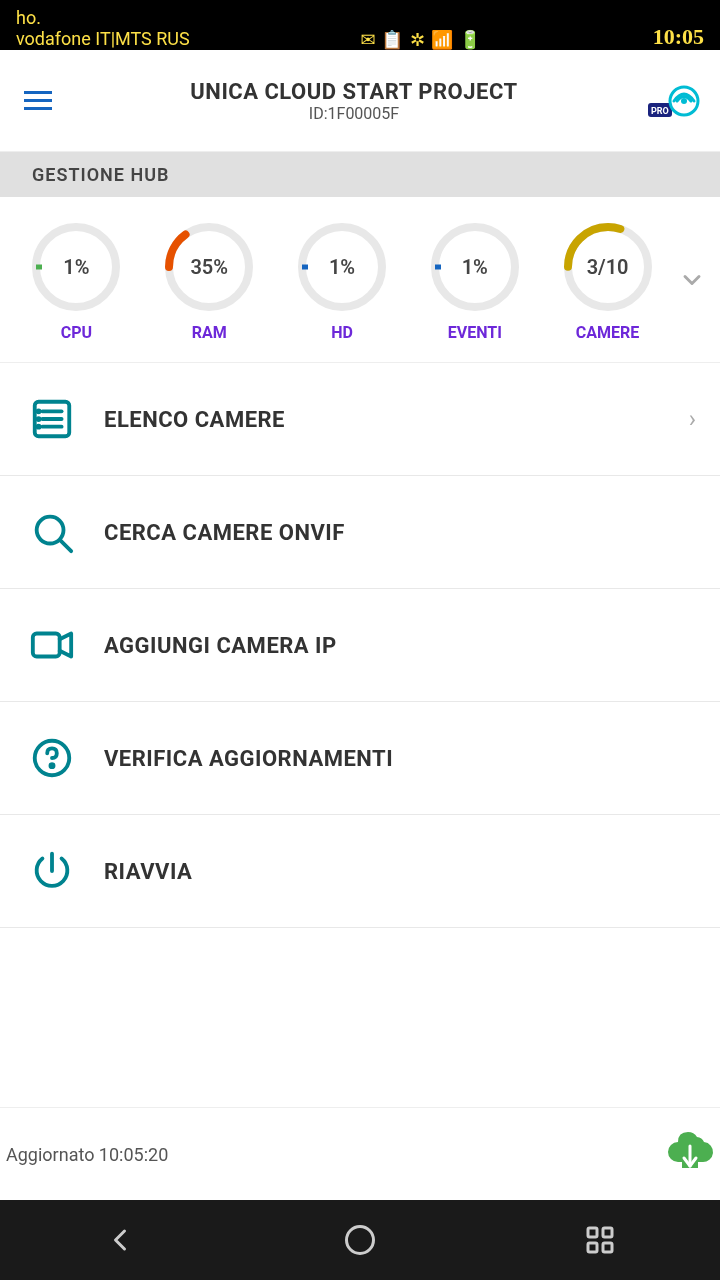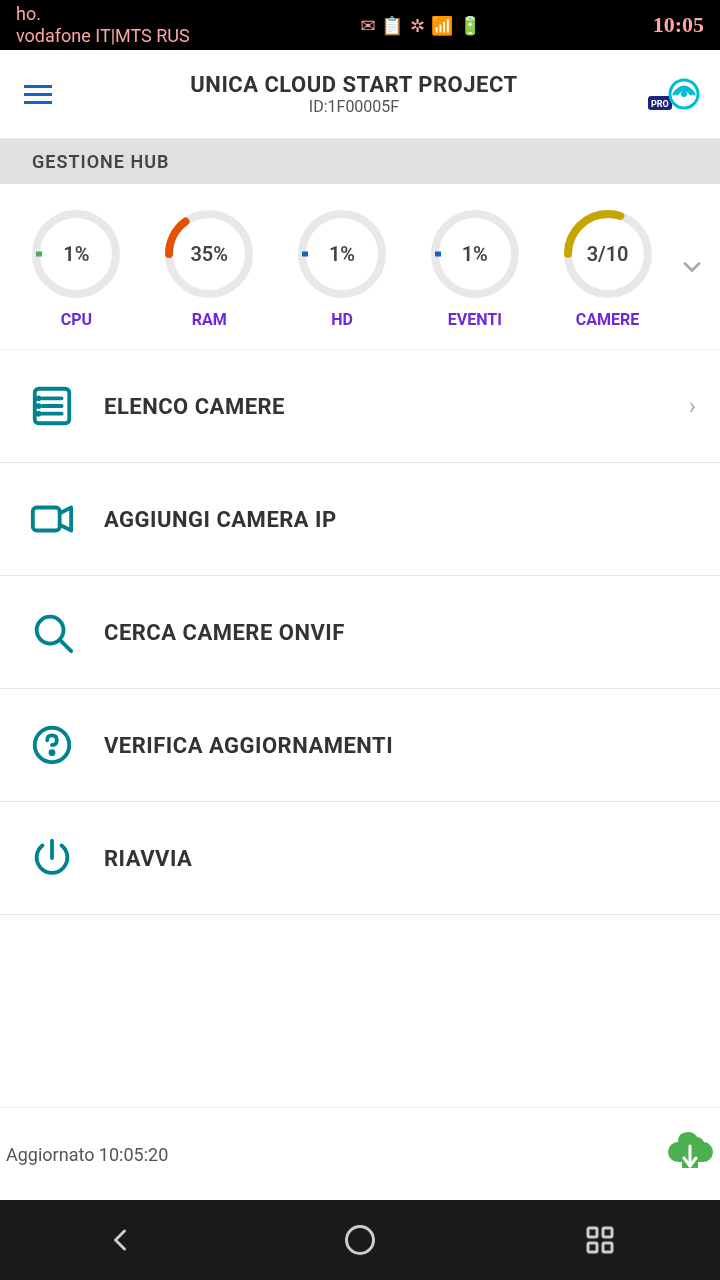--- a/index.html
+++ b/index.html
@@ -9,42 +9,42 @@
       min-height: 1280px;
       font-family: 'Roboto', Arial, sans-serif;
       background: #fff;
       display: flex;
       flex-direction: column;
     }
 
     
     .status-bar {
       background: #000;
-      color: #fca5a5;
+      color: #fde047;
       height: 50px;
       display: flex;
-      align-items: center;
+      align-items: flex-end;
       justify-content: space-between;
-      padding: 12px 16px;
+      padding: 0 16px;
       font-size: 22px;
     }
     .status-left { font-size: 18px; line-height: 1.2; }
     .status-right { font-size: 22px; font-weight: bold; font-family: Liberation Serif, serif; }
     .status-icons { display: flex; align-items: center; gap: 6px; }
     .status-icons span { font-size: 18px; }
 
     
     .top-bar {
       background: #fff;
       display: flex;
       align-items: center;
       justify-content: space-between;
       padding: 10px 16px;
       border-bottom: 1px solid #eee;
-      height: 89px;
+      height: 102px;
     }
     .hamburger {
       display: flex;
       flex-direction: column;
       gap: 5px;
       cursor: pointer;
       padding: 8px;
     }
     .hamburger span {
       display: block;
@@ -330,36 +330,36 @@
         <line x1="5" y1="12" x2="5" y2="12" stroke-width="3"></line>
         <line x1="5" y1="16" x2="5" y2="16" stroke-width="3"></line>
       </svg>
     </div>
     <span class="menu-text">ELENCO CAMERE</span>
     <span class="menu-arrow">›</span>
   </div>
 
   <div class="menu-item">
     <div class="menu-icon">
+      <svg viewBox="0 0 24 24" fill="none" stroke="#00838f" stroke-width="2" stroke-linecap="round">
+        <circle cx="11" cy="11" r="7"></circle>
+        <line x1="16.5" y1="16.5" x2="22" y2="22"></line>
+      </svg>
+    </div>
+    <span class="menu-text">CERCA CAMERE ONVIF</span>
+  </div>
+
+  <div class="menu-item">
+    <div class="menu-icon">
       <svg viewBox="0 0 24 24" fill="none" stroke="#00838f" stroke-width="2" stroke-linecap="round" stroke-linejoin="round">
         <rect x="2" y="6" width="14" height="12" rx="2"></rect>
         <polyline points="16,9 22,6 22,18 16,15"></polyline>
       </svg>
     </div>
     <span class="menu-text">AGGIUNGI CAMERA IP</span>
-  </div>
-
-  <div class="menu-item">
-    <div class="menu-icon">
-      <svg viewBox="0 0 24 24" fill="none" stroke="#00838f" stroke-width="2" stroke-linecap="round">
-        <circle cx="11" cy="11" r="7"></circle>
-        <line x1="16.5" y1="16.5" x2="22" y2="22"></line>
-      </svg>
-    </div>
-    <span class="menu-text">CERCA CAMERE ONVIF</span>
   </div>
 
   <div class="menu-item">
     <div class="menu-icon">
       <svg viewBox="0 0 24 24" fill="none" stroke="#00838f" stroke-width="2" stroke-linecap="round">
         <circle cx="12" cy="12" r="9"></circle>
         <path d="M9.5 9.5 Q9.5 7 12 7 Q14.5 7 14.5 9.5 Q14.5 12 12 12"></path>
         <circle cx="12" cy="16" r="0.8" fill="#00838f"></circle>
       </svg>
     </div>

